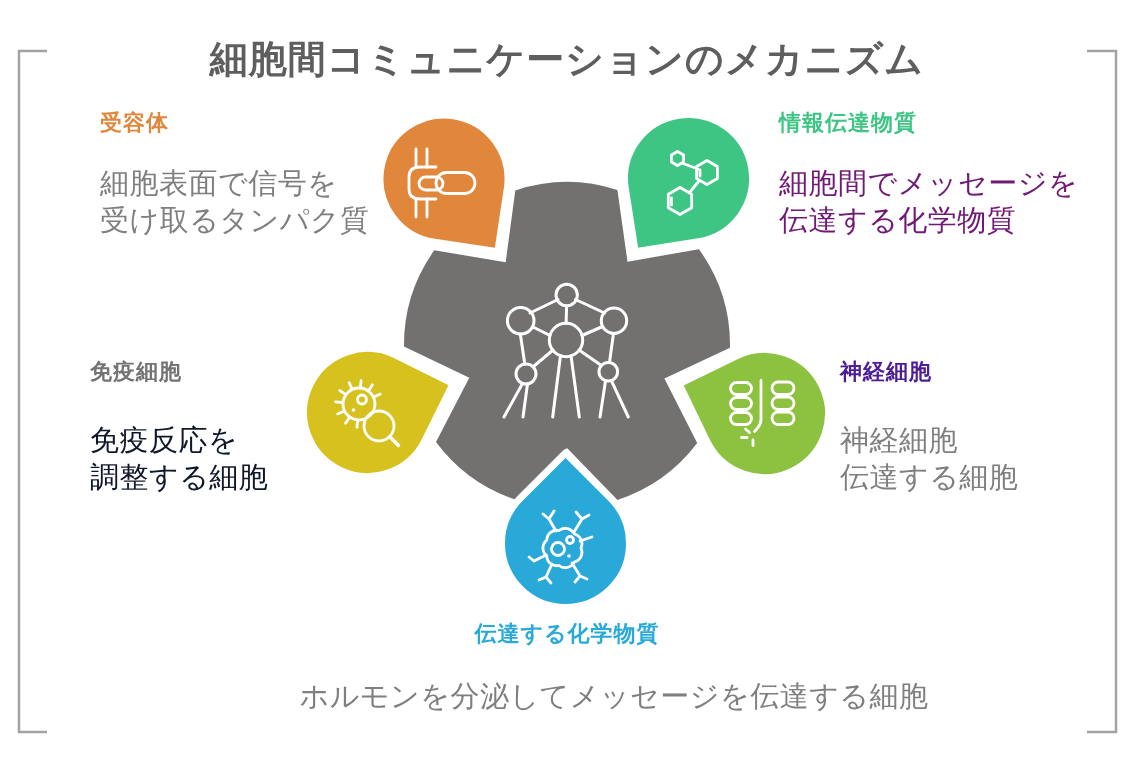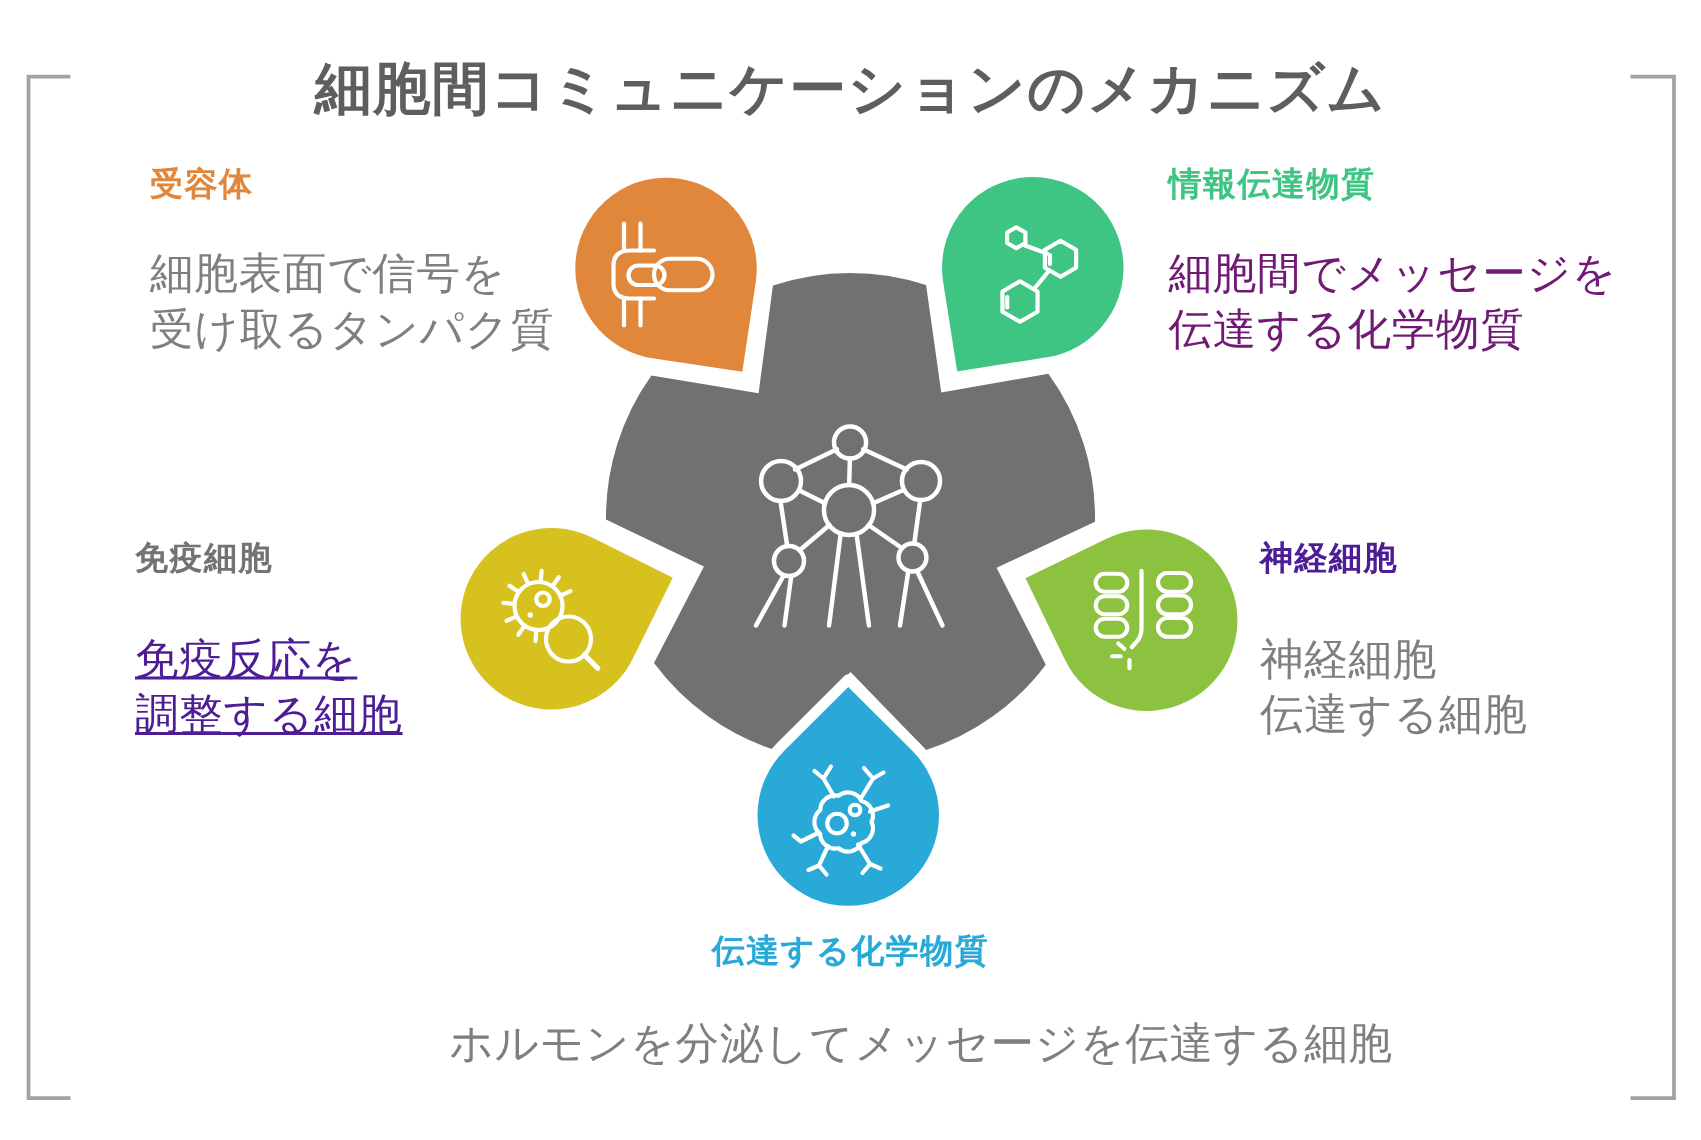--- a/index.html
+++ b/index.html
@@ -135,21 +135,21 @@
     <span>受け取るタンパク質</span>
   </div>
 
   <div class="heading" style="left: 779px; top: 108px; color: rgb(62, 197, 132); font-family: Liberation Serif, serif;">情報伝達物質</div>
   <div class="desc" style="left: 779px; top: 165px; color: #701a75;">
     <span>細胞間でメッセージを</span><br>
     <span>伝達する化学物質</span>
   </div>
 
   <div class="heading" style="left: 90px; top: 357px; color: #737373;">免疫細胞</div>
-  <div class="desc" style="left: 90px; top: 422px; color: #4c1d95; text-decoration: underline;">
+  <div class="desc" style="left: 90px; top: 422px; color: #0f172a;">
     <span>免疫反応を</span><br>
     <span>調整する細胞</span>
   </div>
 
   <div class="heading" style="left: 840px; top: 357px; color: #4c1d95;">神経細胞</div>
   <div class="desc" style="left: 840px; top: 422px; color: rgb(127, 127, 127);">
     <span>神経細胞</span><br>
     <span>伝達する細胞</span>
   </div>
 

